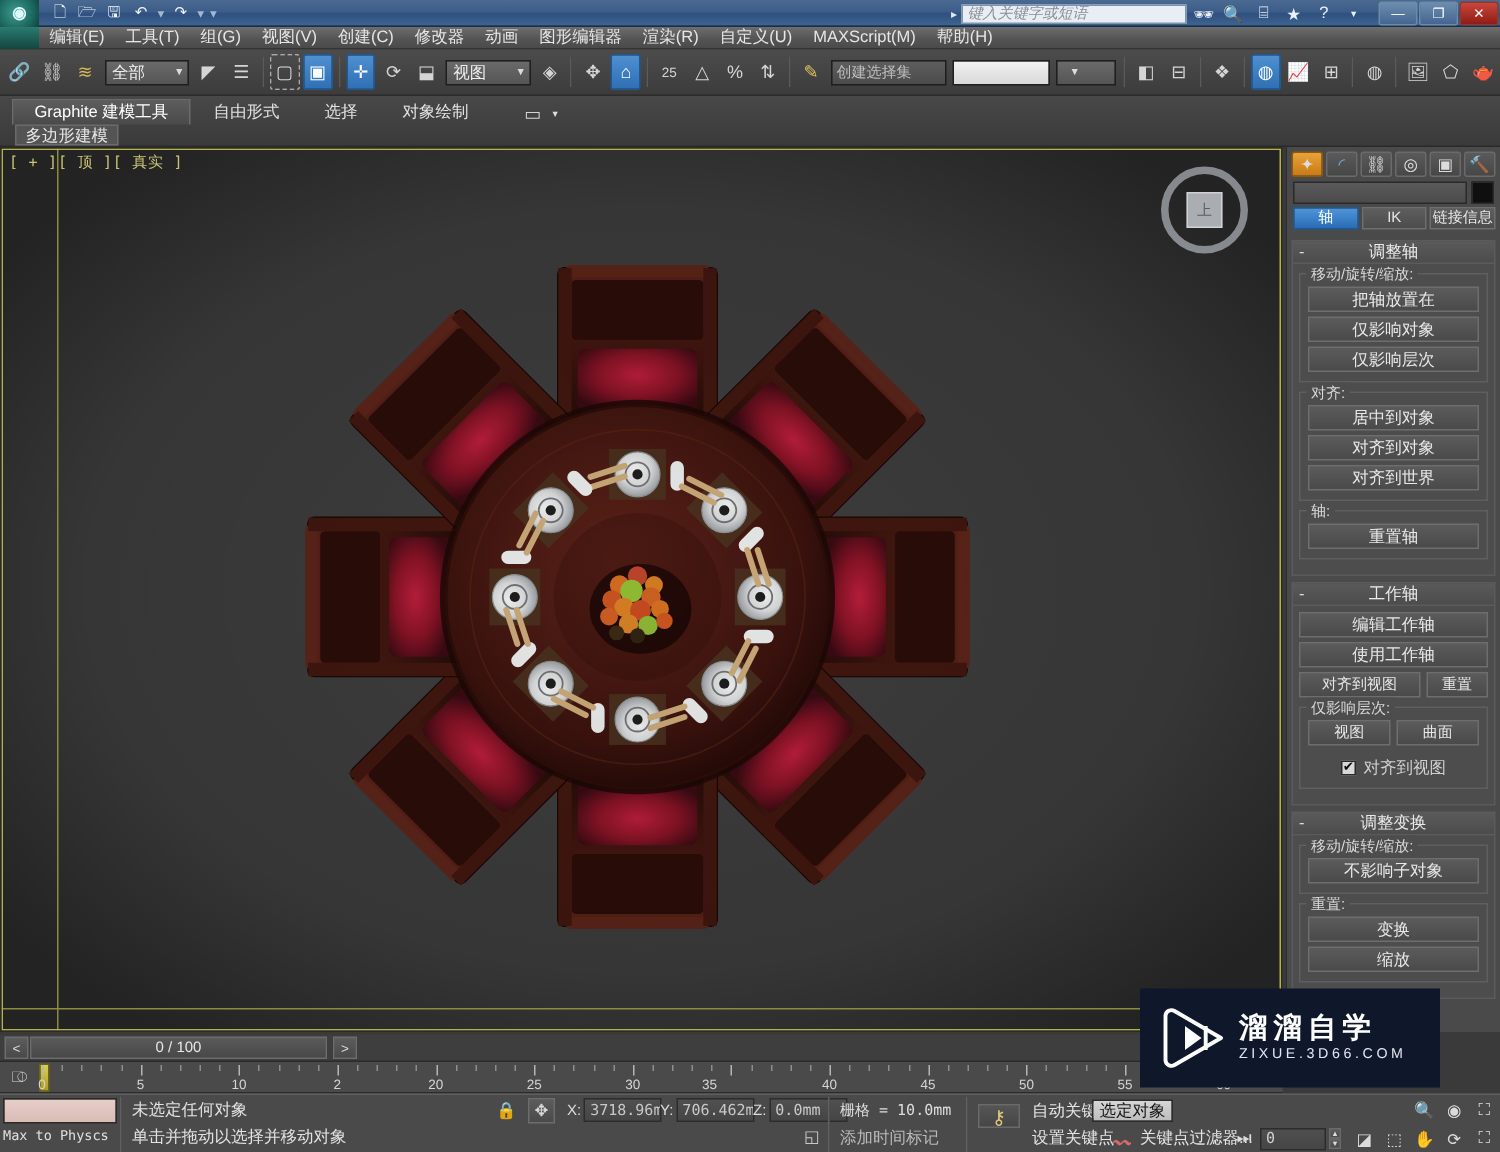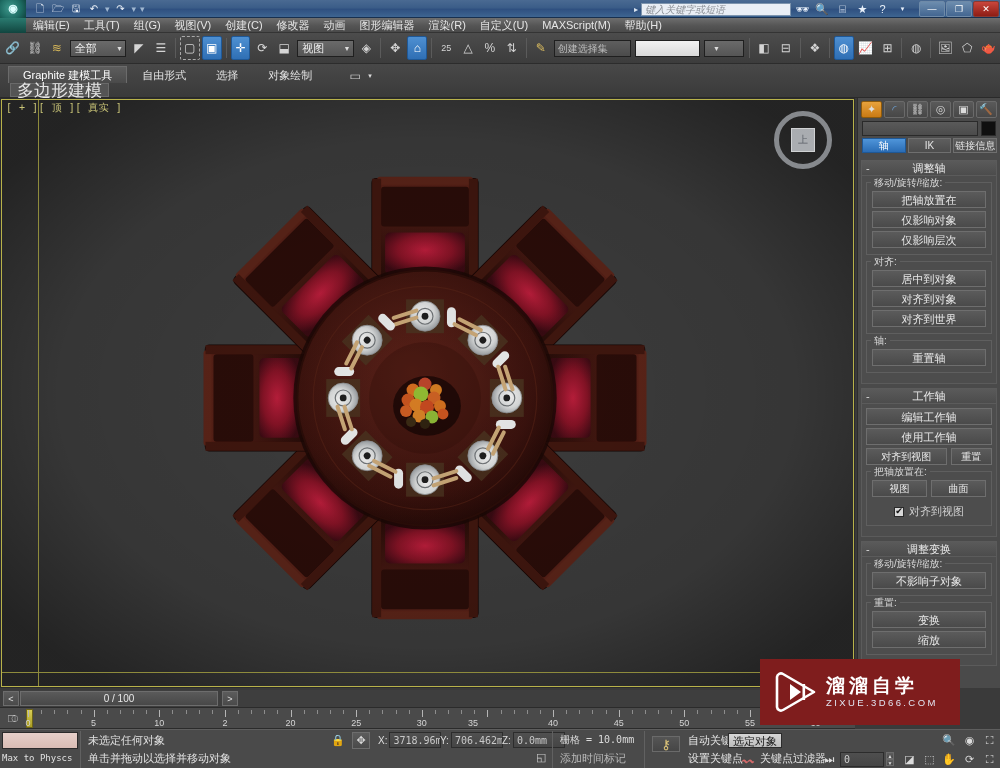--- a/index.html
+++ b/index.html
@@ -106,21 +106,21 @@
   .rtab {
     height:17px; line-height:17px; padding:0 14px; font-size:11px; color:#e2e2e2;
     border:1px solid transparent; border-bottom:none;
   }
   .rtab.active {
     background:linear-gradient(to bottom,#5d5d5d,#4a4a4a);
     border-color:#6b6b6b; color:#fff;
   }
   .ribbon-sub { display:flex; align-items:center; height:14px; padding-left:10px; }
   .rsub {
-    height:14px; line-height:14px; padding:0 6px; font-size:17px; color:#e6e6e6;
+    height:14px; line-height:14px; padding:0 6px; font-size:11px; color:#e6e6e6;
     background:#545454; border:1px solid #6a6a6a;
   }
 
   
   .viewport {
     position:absolute; left:0; top:98px; width:855px; height:590px;
     background:#3d3d3d;
     border:1px solid #2b2b2b;
     overflow:hidden;
   }
@@ -320,21 +320,21 @@
     border:1px solid #2c2c2c; color:#cfcfcf; font-size:10px; line-height:14px; padding-left:3px;
     font-family:"DejaVu Sans Mono", monospace;
   }
   .spin { display:flex; flex-direction:column; width:8px; }
   .spin div { width:8px; height:7px; background:linear-gradient(to bottom,#5e5e5e,#4b4b4b);
     border:1px solid #6b6b6b; font-size:5px; color:#ddd; line-height:6px; text-align:center; }
 
   
   .watermark {
     position:absolute; left:760px; top:659px; width:200px; height:66px;
-    background:#7f1d1d; display:flex; align-items:center; gap:10px; padding-left:14px;
+    background:#0f172a; display:flex; align-items:center; gap:10px; padding-left:14px;
   }
   .wm-logo { width:42px; height:42px; position:relative; flex:0 0 42px; }
   .wm-txt { display:flex; flex-direction:column; justify-content:center; }
   .wm-main { color:#fff; font-size:19px; letter-spacing:4px; font-weight:bold; line-height:22px; }
   .wm-sub  { color:#e2e6f2; font-size:9.5px; letter-spacing:2.4px; line-height:12px; }
 </style>
 </head>
 <body>
 
 <div id="app">
@@ -738,21 +738,21 @@
         <span>工作轴</span>
       </div>
       <div class="rollout-body">
         <div class="cbtn">编辑工作轴</div>
         <div class="cbtn">使用工作轴</div>
         <div class="brow">
           <div class="cbtn small" style="flex:2;">对齐到视图</div>
           <div class="cbtn small" style="flex:1;">重置</div>
         </div>
         <div class="group" style="margin-top:6px;">
-          <span class="gtitle">把轴放置在:</span>
+          <span class="gtitle">仅影响层次:</span>
           <div class="brow">
             <div class="cbtn small">视图</div>
             <div class="cbtn small">曲面</div>
           </div>
           <div class="chkrow">
             <span class="chk">✔</span>
             <span>对齐到视图</span>
           </div>
         </div>
       </div>

